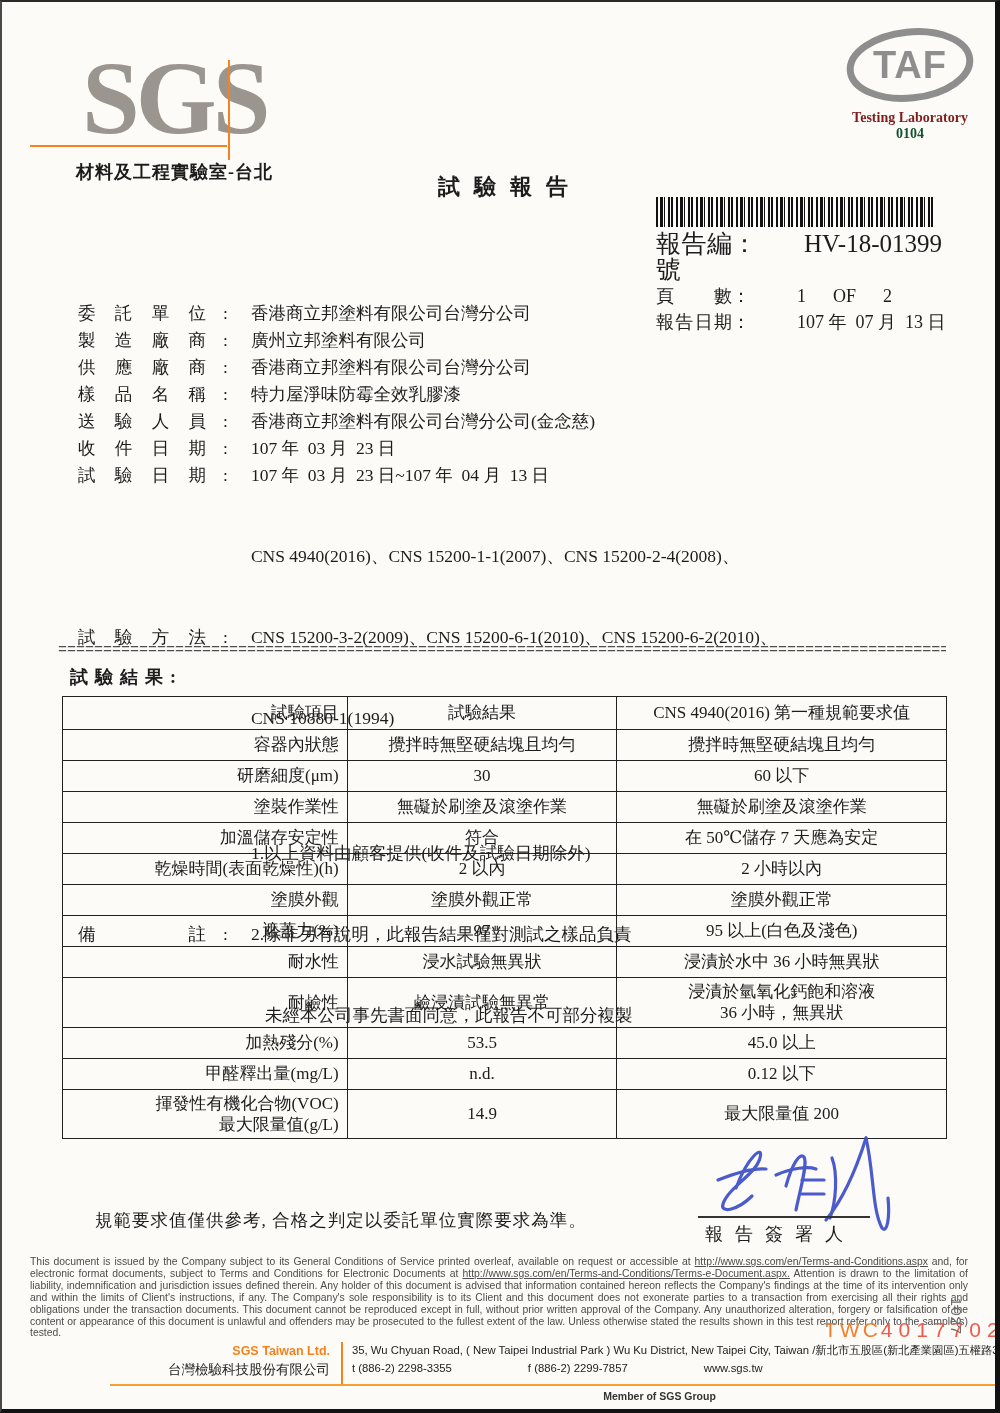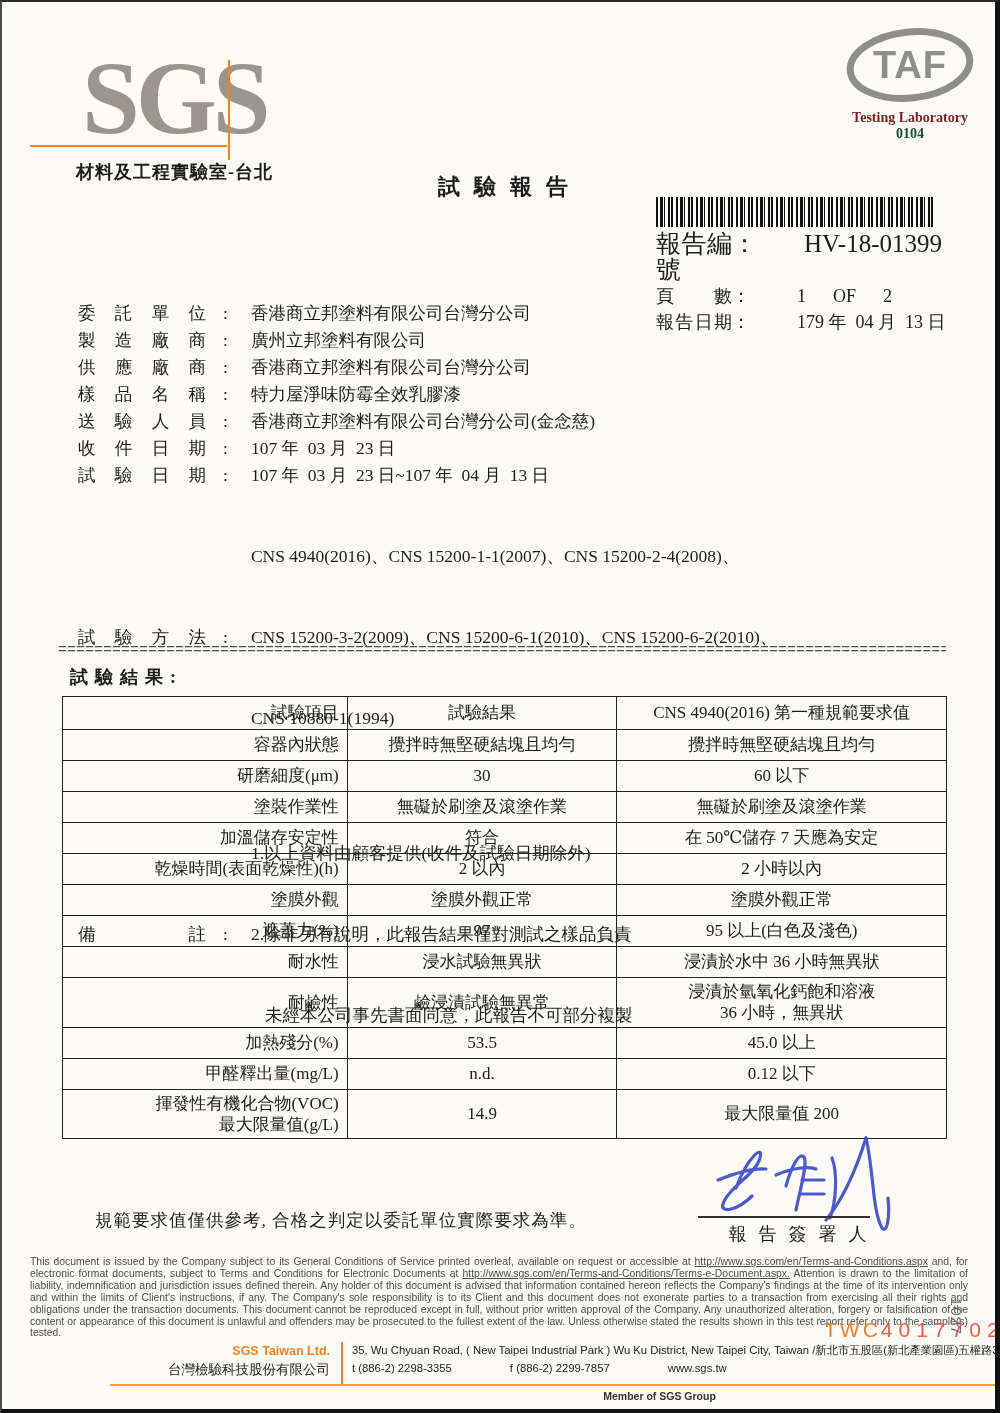--- a/index.html
+++ b/index.html
@@ -51,42 +51,42 @@
     font-size:17px;}
   table.results th,table.results td{border:1.8px solid #222;padding:3px 8px;line-height:1.25;}
   table.results th{font-weight:normal;height:26px;}
   table.results td{height:24px;text-align:center;white-space:pre-line;}
   table.results td:first-child,table.results th:first-child{text-align:right;}
   table.results col.c1{width:285px;} table.results col.c2{width:270px;} table.results col.c3{width:330px;}
   
   .sig-wrap{position:absolute;left:688px;top:1130px;width:200px;}
   .sig-svg{position:absolute;left:18px;top:0px;}
   .sig-line{position:absolute;left:10px;top:86px;width:172px;height:2px;background:#333;}
-  .sig-label{position:absolute;left:12px;top:92px;width:195px;text-align:center;
+  .sig-label{position:absolute;left:5px;top:92px;width:195px;
     font-size:18px;letter-spacing:12px;text-indent:12px;white-space:nowrap;}
   .note{position:absolute;left:95px;top:1208px;font-size:17.5px;letter-spacing:1px;}
   
   .disclaimer{position:absolute;left:30px;top:1256px;width:938px;
     font-family:"Liberation Sans","DejaVu Sans",sans-serif;
     font-size:10.4px;line-height:11.9px;color:#4c4c4c;text-align:justify;}
   .disclaimer a{color:#4c4c4c;text-decoration:underline;}
   .twc{position:absolute;left:824px;top:1318px;font-family:"Liberation Sans",sans-serif;
     font-size:21px;letter-spacing:3px;}
   .twc .p1{color:#f08030;} .twc .p2{color:#ef5a4a;letter-spacing:6px;}
   .side-num{position:absolute;left:938px;top:1308px;color:#6a6a6a;font-size:15px;
     font-family:"Liberation Sans",sans-serif;transform:rotate(90deg);transform-origin:center;letter-spacing:1px;}
   
   .footer-left{position:absolute;left:95px;top:1344px;width:235px;text-align:right;}
   .footer-left .l1{color:#f5821f;font-family:"Liberation Sans",sans-serif;font-weight:bold;font-size:12.5px;}
   .footer-left .l2{font-size:13.5px;color:#222;margin-top:3px;}
   .footer-vline{position:absolute;left:341px;top:1342px;width:2px;height:43px;background:#f5821f;}
   .footer-right{position:absolute;left:352px;top:1343px;width:615px;
     font-family:"Liberation Sans",sans-serif;font-size:11.3px;color:#222;}
   .footer-right .addr{white-space:nowrap;}
-  .footer-right .contact{display:flex;gap:58px;margin-top:4px;}
+  .footer-right .contact{display:flex;gap:76px;margin-top:4px;}
   .footer-hline{position:absolute;left:110px;top:1384px;width:888px;height:2px;background:#f5a030;}
   .footer-member{position:absolute;left:352px;top:1390px;width:615px;text-align:center;
     font-family:"Liberation Sans",sans-serif;font-size:10.5px;font-weight:bold;color:#333;}
 </style>
 </head>
 <body>
 
 <div class="page">
 
   <div class="sgs-logo">SGS</div>
@@ -114,21 +114,21 @@
       <span class="meta-val">HV-18-01399</span>
     </div>
     <div class="meta-row">
       <span class="meta-label">頁數</span>
         <span class="meta-colon">：</span>
       <span class="meta-val">1      OF      2</span>
     </div>
     <div class="meta-row">
       <span class="meta-label">報告日期</span>
         <span class="meta-colon">：</span>
-      <span class="meta-val">179 年  04 月  13 日</span>
+      <span class="meta-val">107 年  07 月  13 日</span>
     </div>
   </div>
 
   <div class="info">
     <div class="info-row">
       <span class="ilabel">委託單位</span>
         <span class="icolon">:</span>
       <span class="ival">香港商立邦塗料有限公司台灣分公司</span>
     </div>
     <div class="info-row">

